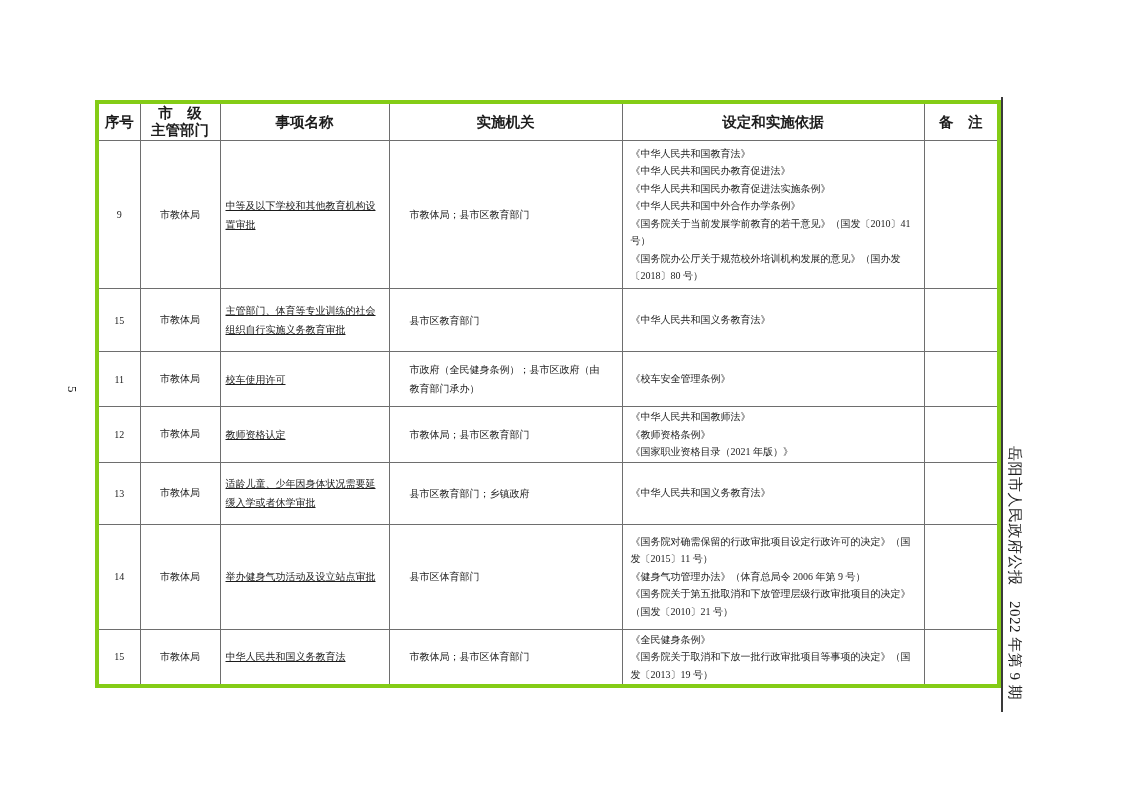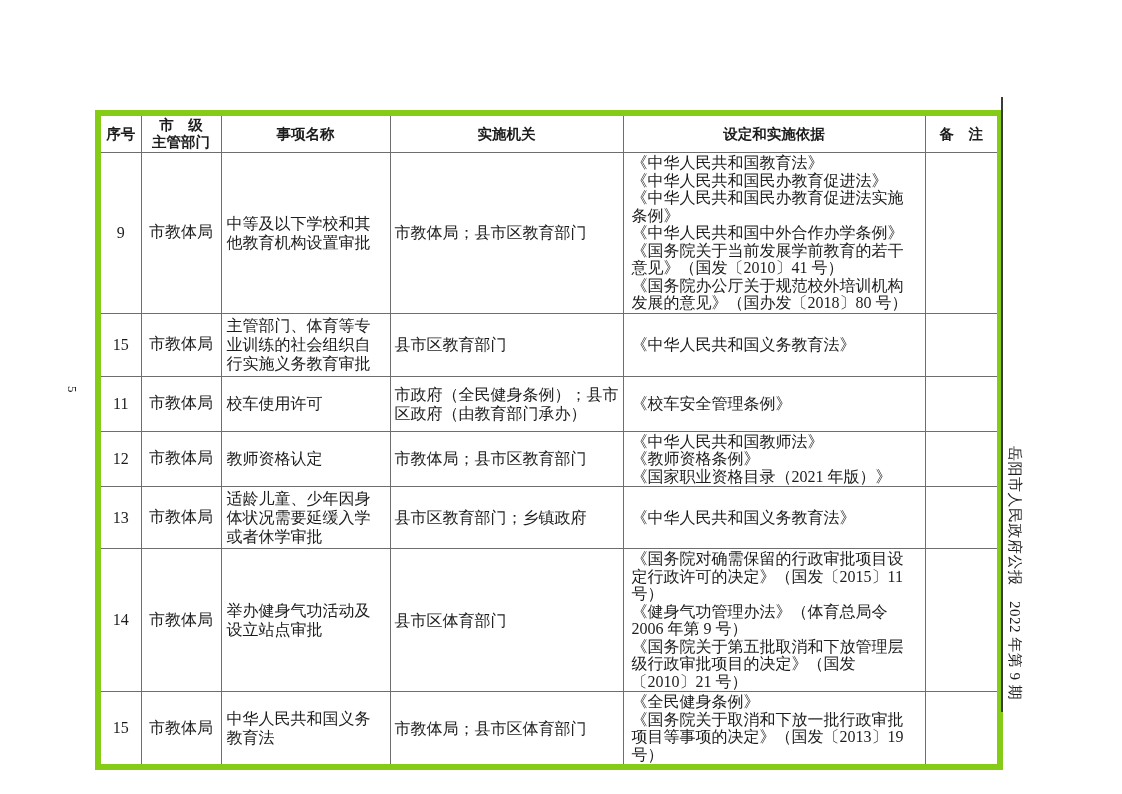--- a/index.html
+++ b/index.html
@@ -8,45 +8,45 @@
     background:#ffffff;
     font-family:"Liberation Serif", serif;
     color:#1c1c1c;
     position:relative;
     overflow:hidden;
   }
   .page{position:absolute;inset:0;}
 
   table.gov{
     position:absolute;
-    left:95px;top:110px;
+    left:95px;top:100px;
     width:902px;
     border-collapse:collapse;
     table-layout:fixed;
-    border:6px solid #84cc16;
+    border:4px solid #84cc16;
   }
   table.gov td,table.gov th{
     border:1px solid #6e6e6e;
     vertical-align:middle;
-    font-size:16px;
+    font-size:10px;
     overflow:hidden;
   }
   table.gov th{
     font-family:"Liberation Sans", sans-serif;
     font-weight:bold;
     font-size:14.5px;
     text-align:center;
     line-height:17px;
     white-space:pre-line;
     padding:1px 2px;
   }
   td.c-no{ text-align:center; padding:1px 2px;}
   td.c-dept{ text-align:center; padding:16px 2px;}
-  td.c-item{ text-align:left; padding:1px 5px; line-height:19px;}
-  td.c-agency{ text-align:left; padding:1px 4px; line-height:19px;}
+  td.c-item{ text-align:left; padding:1px 5px; line-height:19px;text-decoration:underline;}
+  td.c-agency{ text-align:left; padding:1px 20px; line-height:19px;}
   td.c-basis{ text-align:left; padding:1px 8px; line-height:17.5px; white-space:pre-line;}
   td.c-remark{ padding:1px 2px;}
 
   .v-rule{
     position:absolute;
     left:1001px;top:97px;
     width:2px;height:615px;
     background:#3a3a3a;
   }
   .v-caption{

